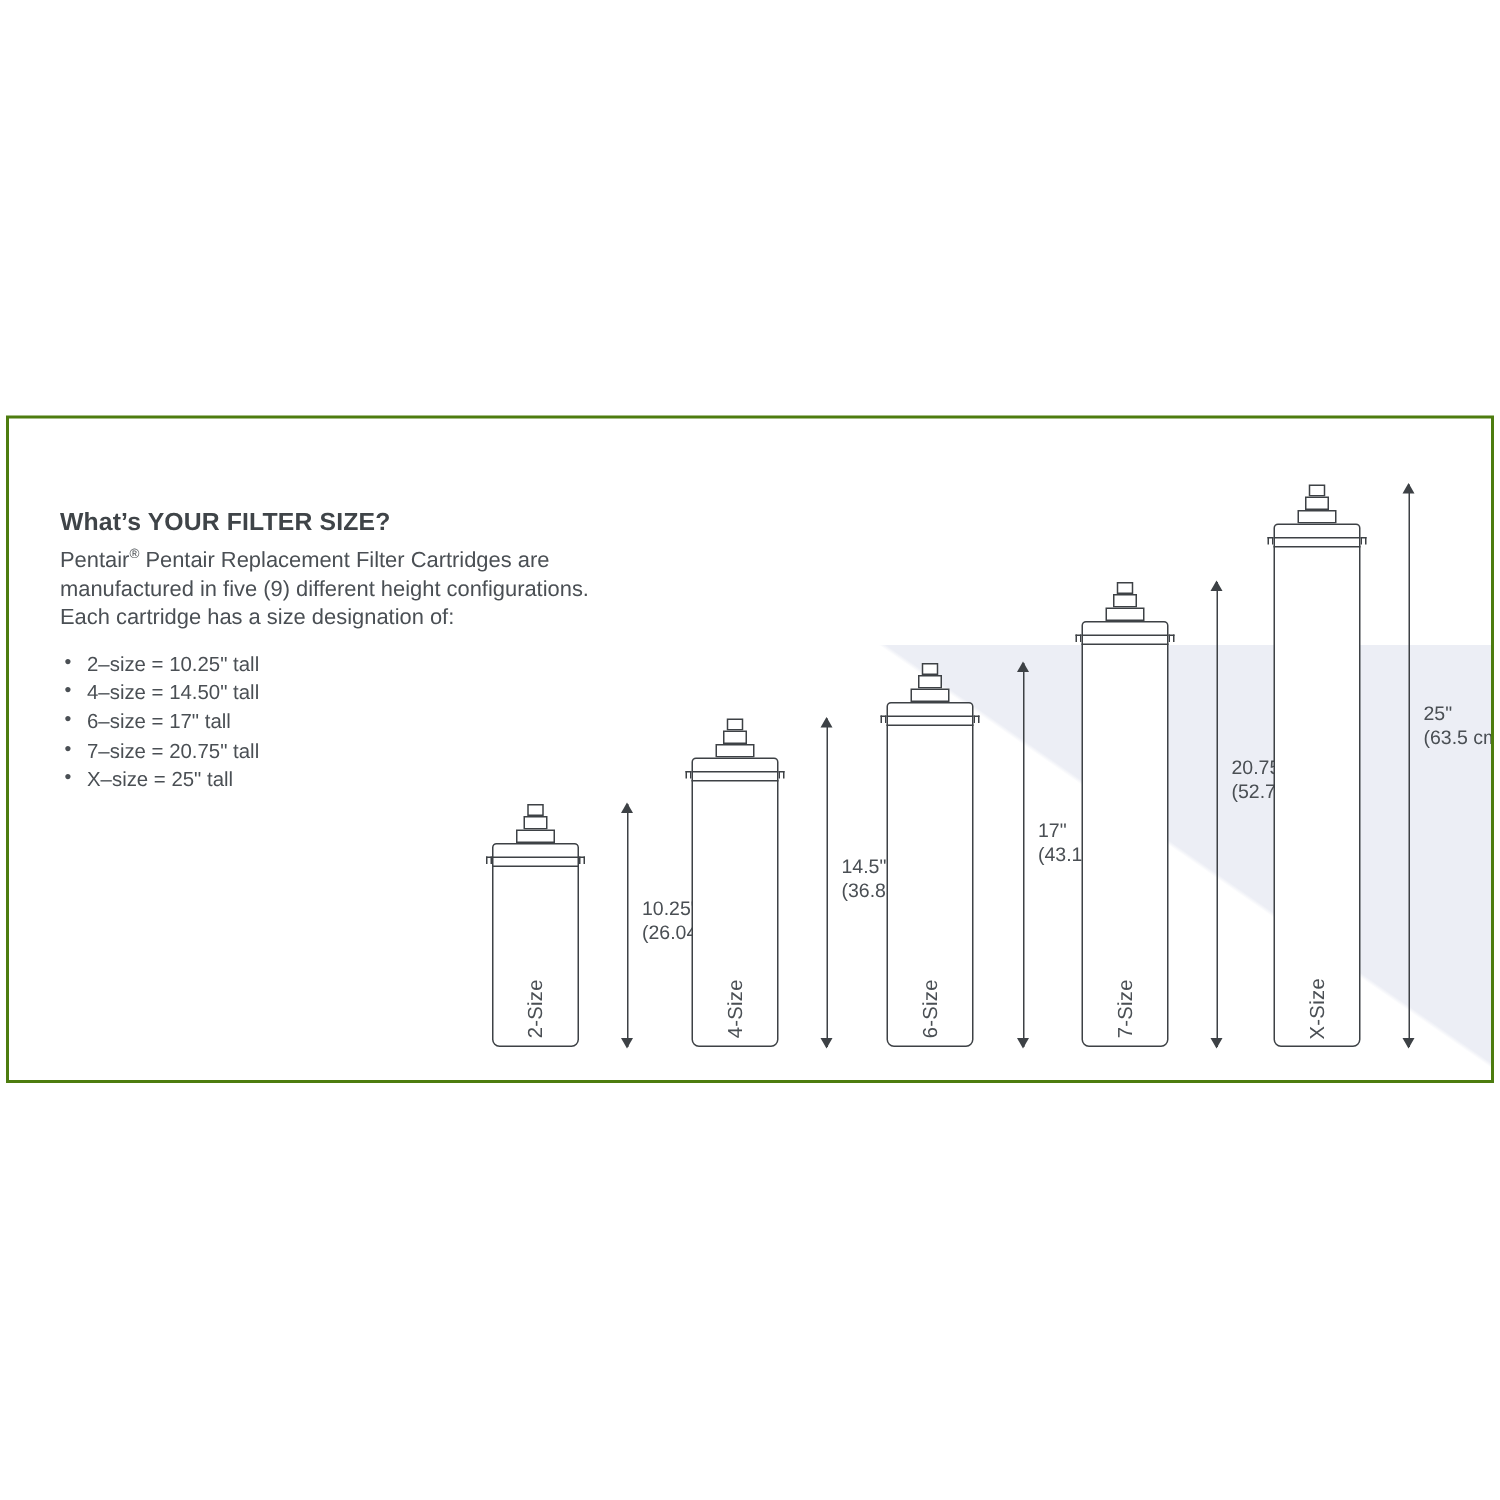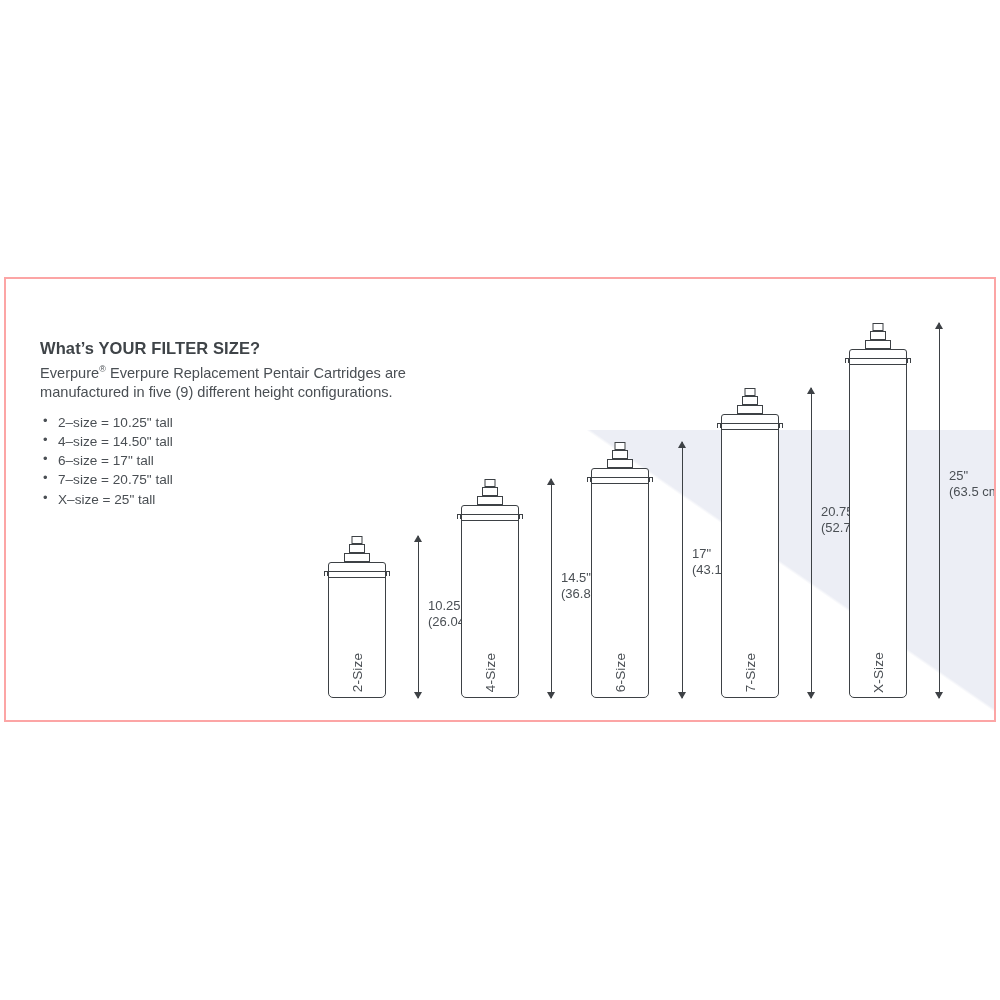--- a/index.html
+++ b/index.html
@@ -22,21 +22,21 @@
     background: #ffffff;
   }
 
   
   #panel {
     position: absolute;
     left: 4px;
     top: 277px;
     width: 992px;
     height: 445px;
-    border: 2px solid #fca5a5;
+    border: 2px solid #4d7c0f;
     background: #ffffff;
     box-sizing: border-box;
     overflow: hidden;
     padding-left: 44px;
   }
 
   
   #wedge {
     position: absolute;
     right: 0;
@@ -188,22 +188,23 @@
 <body>
 
 <div id="canvas">
 
   <div id="panel">
     <div id="wedge"></div>
 
     <div id="textblock">
       <div id="heading">What’s YOUR FILTER SIZE?</div>
       <p id="intro">
-        <span>Everpure</span><sup>®</sup><span> Everpure Replacement Pentair Cartridges are</span><br>
+        <span>Pentair</span><sup>®</sup><span> Pentair Replacement Filter Cartridges are</span><br>
         <span>manufactured in five (9) different height configurations.</span><br>
+        <span>Each cartridge has a size designation of:</span>
       </p>
       <ul id="sizes">
         <li><span>2–size = 10.25" tall</span></li>
         <li><span>4–size = 14.50" tall</span></li>
         <li><span>6–size = 17" tall</span></li>
         <li><span>7–size = 20.75" tall</span></li>
         <li><span>X–size = 25" tall</span></li>
       </ul>
     </div>
 

